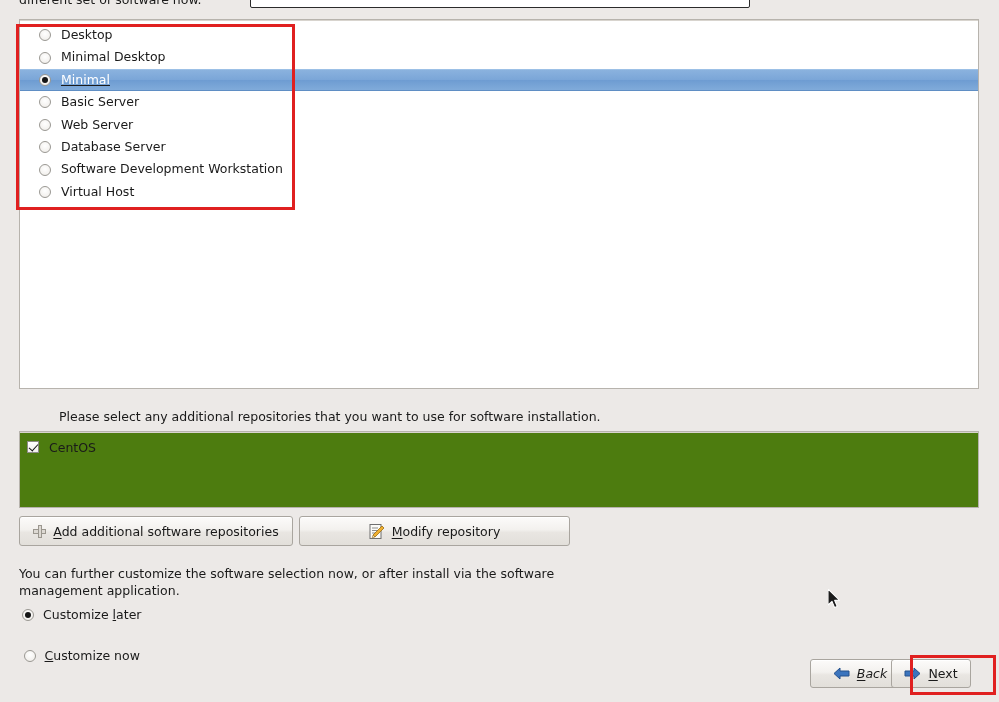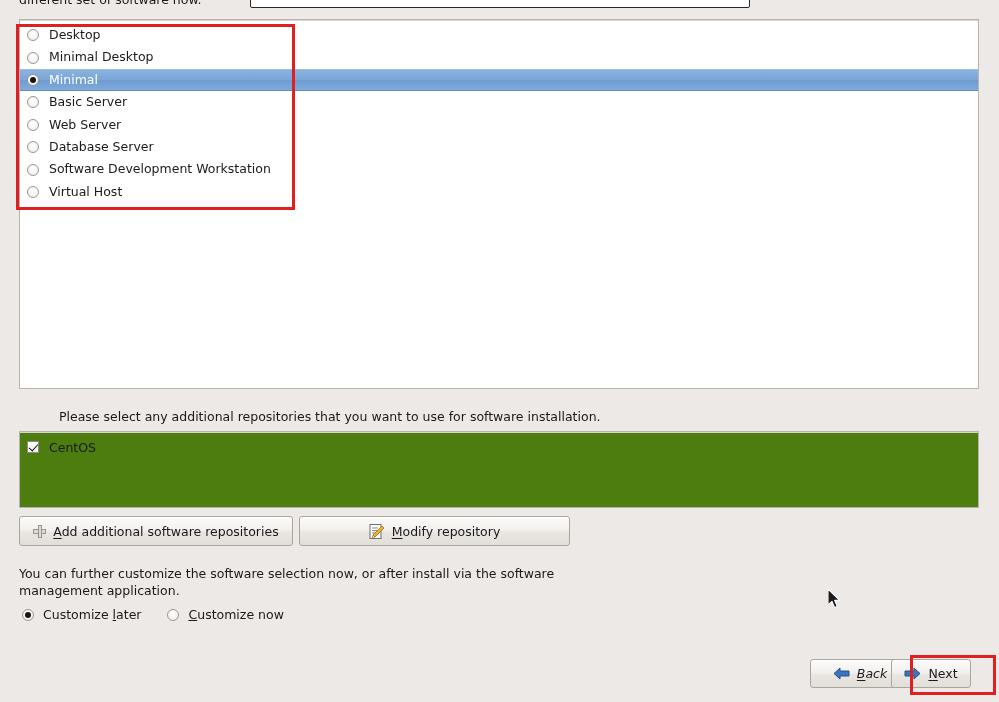--- a/index.html
+++ b/index.html
@@ -59,28 +59,29 @@
   }
   .list-inner {
     position: absolute;
     left: 0; top: 4px; right: 0;
   }
   .list-row {
     position: relative;
     height: 22.4px;
     display: flex;
     align-items: center;
-    padding-left: 7px;
+    padding-left: 19px;
     box-sizing: border-box;
     white-space: nowrap;
   }
   .list-row.selected {
     background: linear-gradient(to bottom, #8ab2de 0%, #7ba6d8 48%, #6e9cd2 52%, #80abda 100%);
     border-top: 1px solid #9cc0e6;
     border-bottom: 1px solid #5f8ec4;
+    text-decoration: underline;
   }
   .list-row.selected .row-label { color: #ffffff; }
   .row-label {
     margin-left: 10px;
     font-size: 12.5px;
     color: #1a1a1a;
     line-height: 1;
   }
 
   .radio {
@@ -220,20 +221,21 @@
     color: #1a1a1a;
   }
   .custom-radios {
     position: absolute;
     left: 22px;
     top: 607px;
     display: flex;
     align-items: center;
     gap: 26px;
     white-space: nowrap;
+    flex-direction: column;
   }
   .radio-opt {
     display: flex;
     align-items: center;
     gap: 9px;
     font-size: 12.5px;
   }
 
   
   .cursor {

